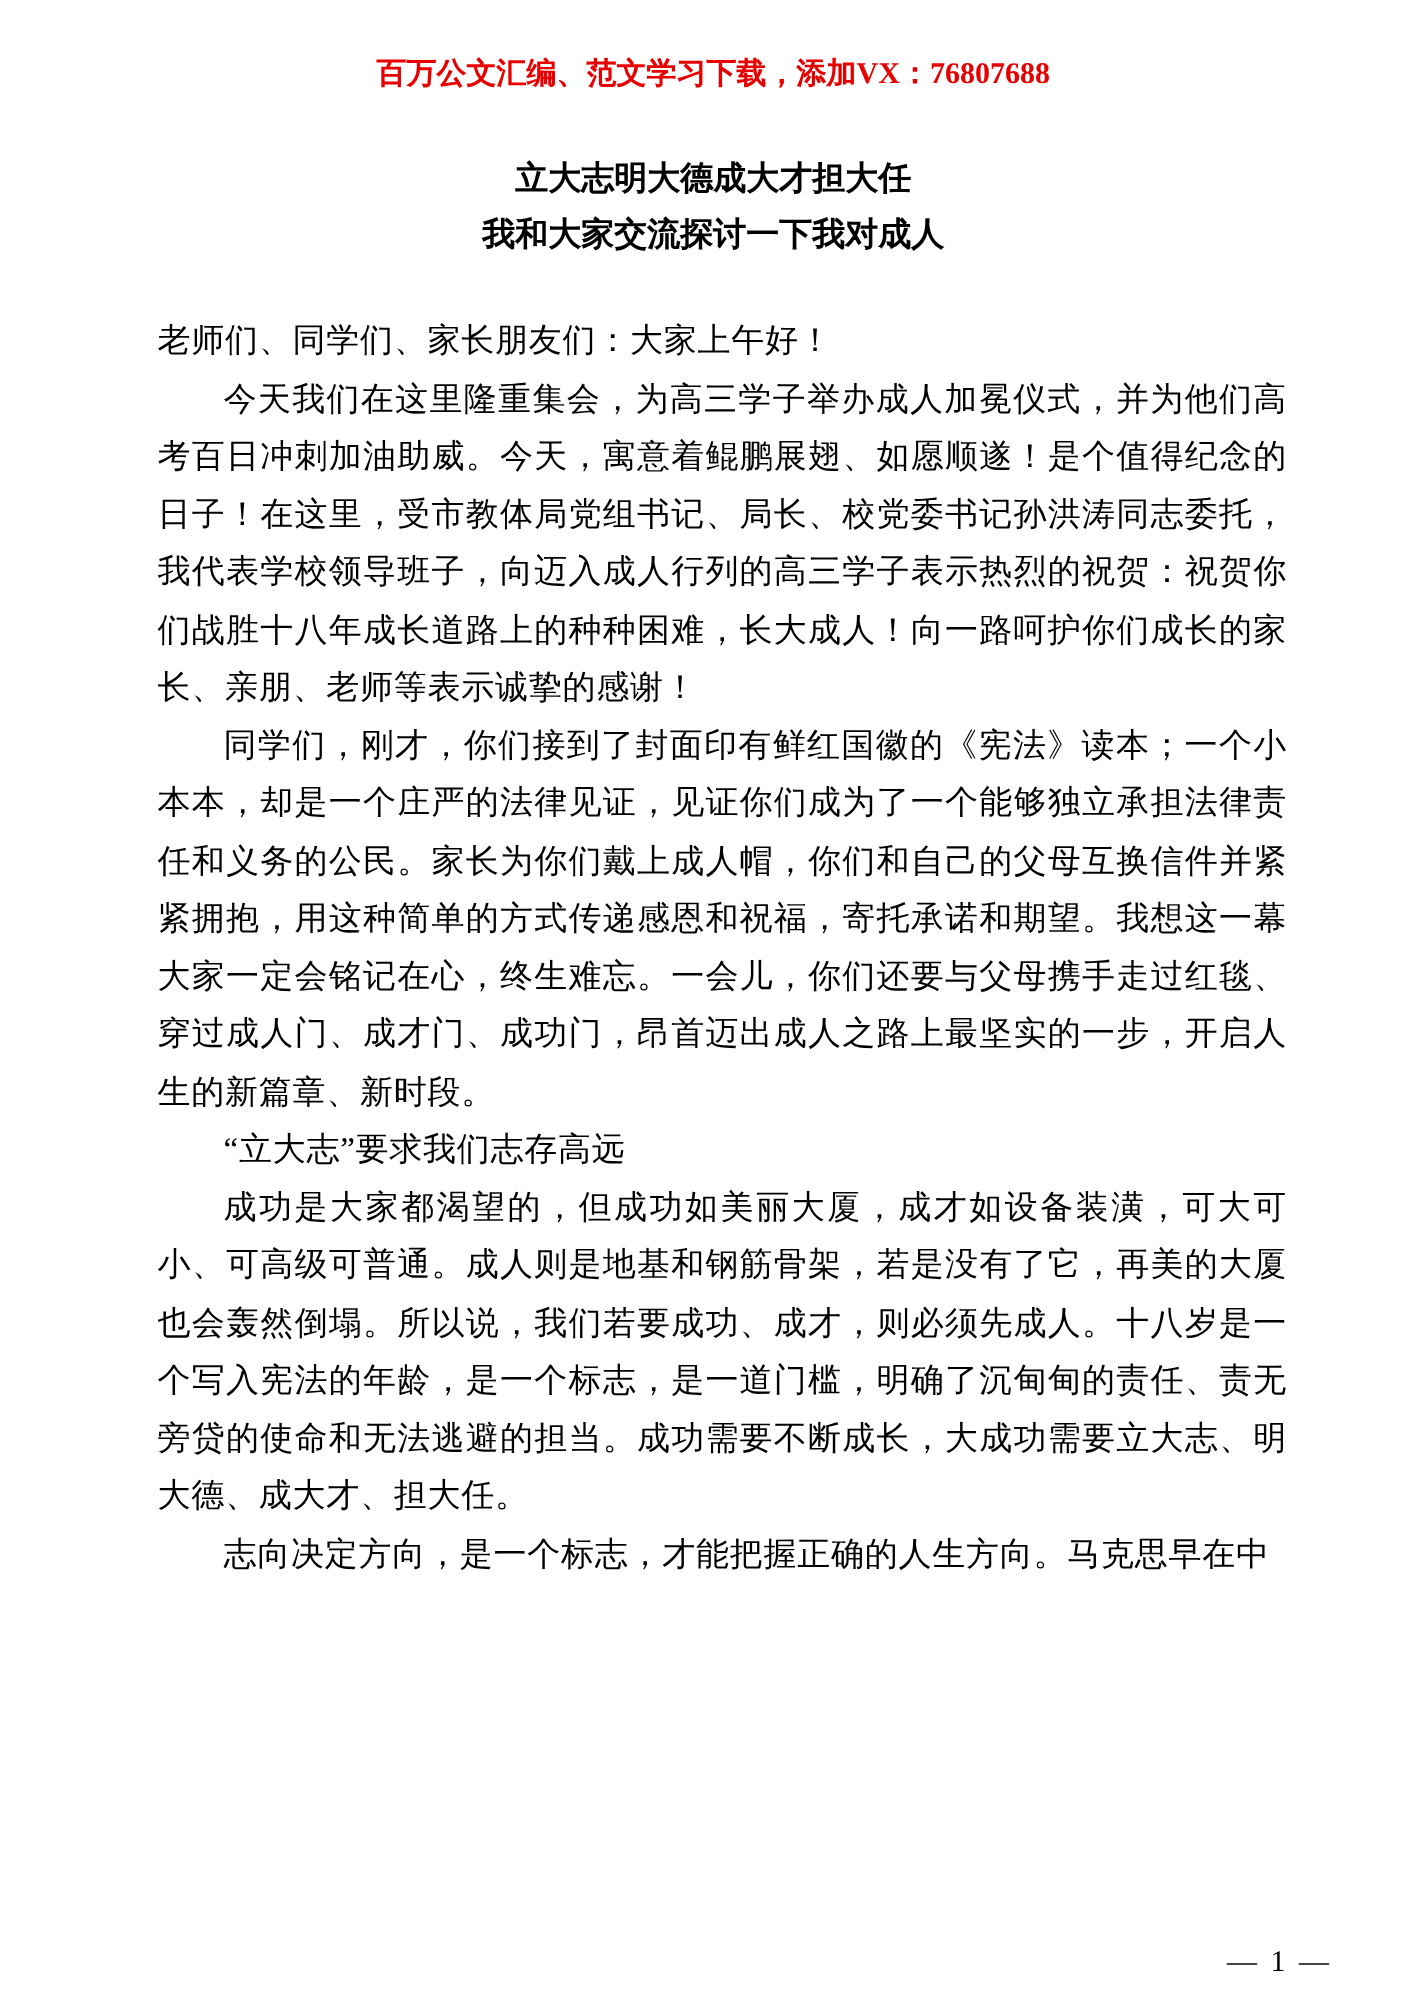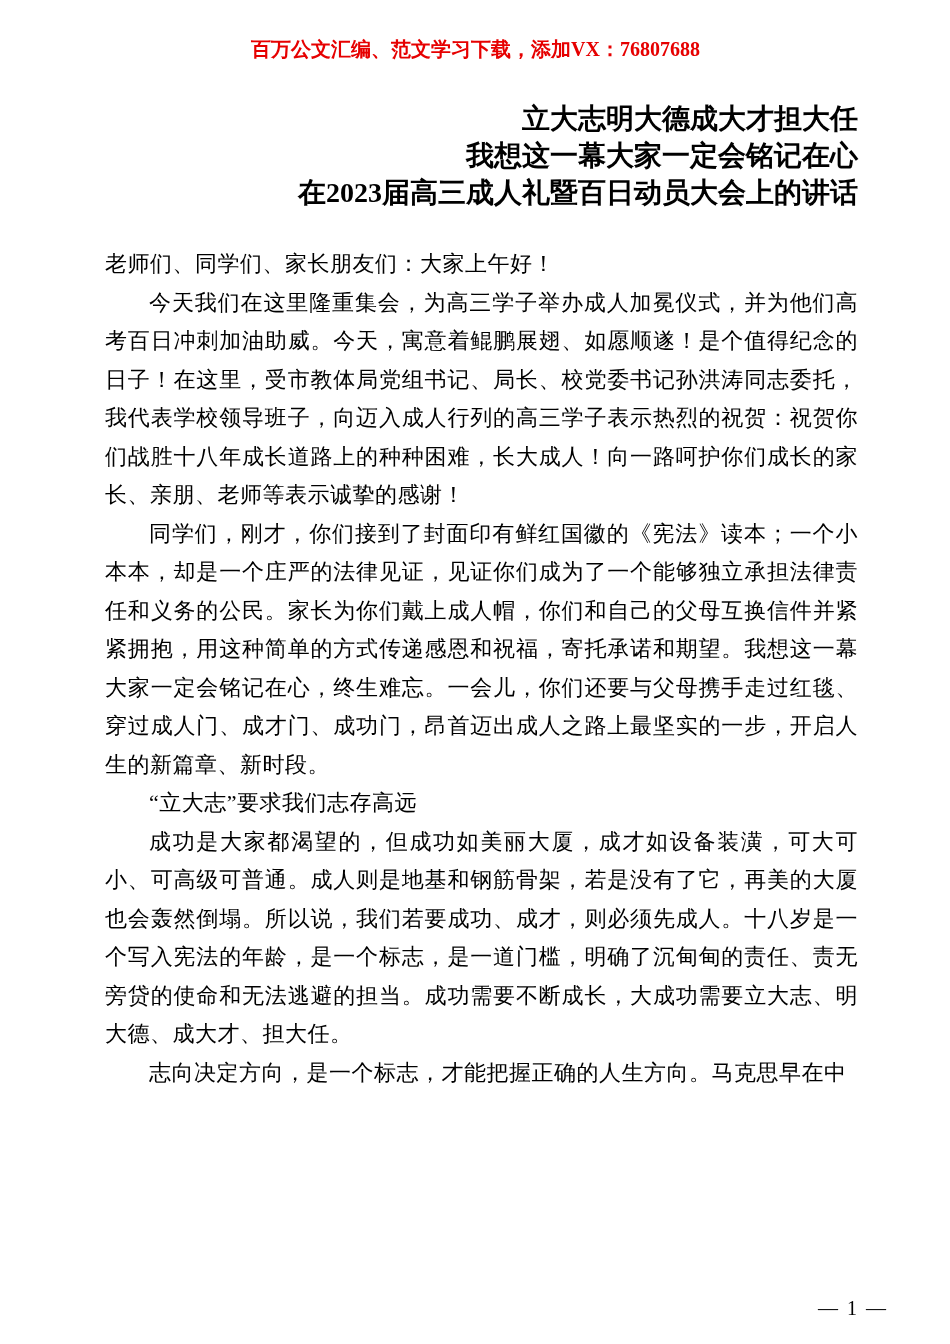--- a/index.html
+++ b/index.html
@@ -21,23 +21,23 @@
   }
   .promo {
     text-align: center;
     color: #e60000;
     font-size: 20px;
     line-height: 26px;
     font-weight: 600;
   }
   .titles {
     margin-top: 38px;
-    text-align: right;
+    text-align: center;
     font-weight: 700;
-    font-size: 28px;
+    font-size: 22px;
     line-height: 37px;
   }
   .doc-body {
     margin-top: 34px;
     margin-left: 12px;
   }
   .doc-body p {
     margin: 0;
     font-size: 22px;
     line-height: 38.5px;
@@ -59,22 +59,21 @@
 </style>
 </head>
 <body>
 
 <div class="page">
 
   <div class="promo">百万公文汇编、范文学习下载，添加VX：76807688</div>
 
   <div class="titles">
     <div>立大志明大德成大才担大任</div>
-    <div>我想这一幕大家一定会铭记在心</div>
-    <div>在2023届高三成人礼暨百日动员大会上的讲话</div>
+    <div>我和大家交流探讨一下我对成人</div>
   </div>
 
   <div class="doc-body">
     <p class="no-indent">老师们、同学们、家长朋友们：大家上午好！</p>
     <p>今天我们在这里隆重集会，为高三学子举办成人加冕仪式，并为他们高考百日冲刺加油助威。今天，寓意着鲲鹏展翅、如愿顺遂！是个值得纪念的日子！在这里，受市教体局党组书记、局长、校党委书记孙洪涛同志委托，我代表学校领导班子，向迈入成人行列的高三学子表示热烈的祝贺：祝贺你们战胜十八年成长道路上的种种困难，长大成人！向一路呵护你们成长的家长、亲朋、老师等表示诚挚的感谢！</p>
     <p>同学们，刚才，你们接到了封面印有鲜红国徽的《宪法》读本；一个小本本，却是一个庄严的法律见证，见证你们成为了一个能够独立承担法律责任和义务的公民。家长为你们戴上成人帽，你们和自己的父母互换信件并紧紧拥抱，用这种简单的方式传递感恩和祝福，寄托承诺和期望。我想这一幕大家一定会铭记在心，终生难忘。一会儿，你们还要与父母携手走过红毯、穿过成人门、成才门、成功门，昂首迈出成人之路上最坚实的一步，开启人生的新篇章、新时段。</p>
     <p>“立大志”要求我们志存高远</p>
     <p>成功是大家都渴望的，但成功如美丽大厦，成才如设备装潢，可大可小、可高级可普通。成人则是地基和钢筋骨架，若是没有了它，再美的大厦也会轰然倒塌。所以说，我们若要成功、成才，则必须先成人。十八岁是一个写入宪法的年龄，是一个标志，是一道门槛，明确了沉甸甸的责任、责无旁贷的使命和无法逃避的担当。成功需要不断成长，大成功需要立大志、明大德、成大才、担大任。</p>
     <p>志向决定方向，是一个标志，才能把握正确的人生方向。马克思早在中</p>
   </div>

